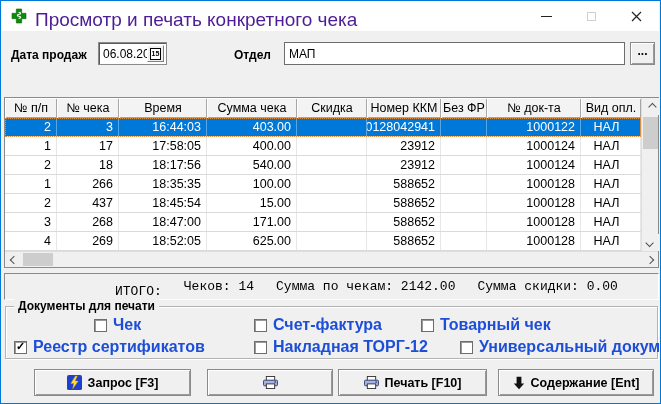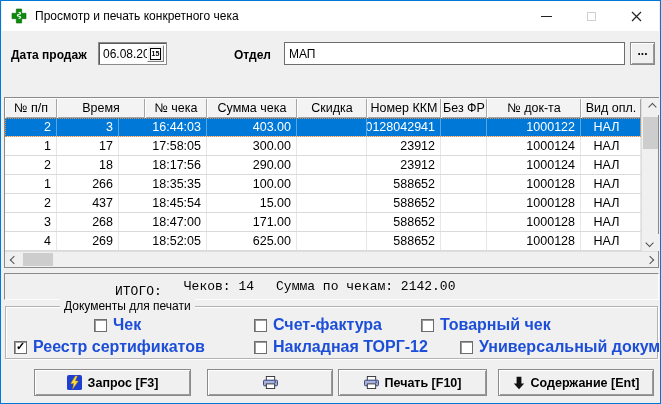--- a/index.html
+++ b/index.html
@@ -2,21 +2,21 @@
 <html><head>
 <meta charset="utf-8">
 <style>
   * { margin:0; padding:0; box-sizing:border-box; }
   html,body { width:661px; height:404px; background:#d0d0d0; font-family:"Liberation Sans",sans-serif; }
   .window { position:relative; width:661px; height:404px; background:#f0f0f0; border:1px solid #0078d7; overflow:hidden; }
 
   
   .titlebar { position:absolute; left:1px; top:0; right:1px; height:30px; background:#ffffff; }
   .app-icon { position:absolute; left:9px; top:7px; width:16px; height:16px; }
-  .title-text { position:absolute; left:33px; top:8px; font-size:12px; color:#000000; white-space:nowrap; }
+  .title-text { position:absolute; left:33px; top:8px; font-size:19px; color:#4c1d95; white-space:nowrap; }
   .winbtn { position:absolute; top:0; width:45px; height:30px; display:flex; align-items:center; justify-content:center; }
   .btn-min { right:90px; } .btn-max { right:45px; } .btn-close { right:0; }
   .dash { width:11px; height:1px; background:#222; }
   .maxsq { width:9px; height:9px; border:1px solid #cfcfcf; }
 
   
   .lbl { position:absolute; font-size:12px; font-weight:700; color:#000; white-space:nowrap; }
   .date-field { position:absolute; left:97px; top:41px; width:69px; height:23px; background:#fff;
     border:1px solid #8a8a8a; box-shadow:inset 1px 1px 0 #5a5a5a, inset -1px -1px 0 #fdfdfd; }
   .date-field input { position:absolute; left:4px; top:2px; width:44px; height:17px; border:none; outline:none;
@@ -67,21 +67,21 @@
   .summary { position:absolute; left:3px; top:272px; width:655px; height:27px; background:#f0f0f0;
     border:1px solid #8a8a8a; border-bottom-color:#fdfdfd; border-right-color:#fdfdfd;
     font-family:"Liberation Mono",monospace; font-size:13px; color:#000; display:flex; align-items:center; white-space:nowrap; }
   .summary span { margin-right:22px; }
   .summary .s0 { margin-left:110px;margin-top:10px; }
 
   
   .groupbox { position:absolute; left:4px; top:305px; width:653px; height:53px;
     border:1px solid #b3b3b3; box-shadow:1px 1px 0 #ffffff, inset 1px 1px 0 #ffffff; }
   .group-title { position:absolute; left:8px; top:-8px; background:#f0f0f0; padding:0 4px;
-    font-size:12px; font-weight:400; color:#000; white-space:nowrap;margin-left:46px; }
+    font-size:12px; font-weight:700; color:#000; white-space:nowrap; }
   .cb { position:absolute; display:flex; align-items:center; height:14px; }
   .cb-box { width:13px; height:13px; background:#fff; border:1px solid #6d6d6d;
     box-shadow:inset 1px 1px 0 #9a9a9a; display:flex; align-items:center; justify-content:center; }
   .cb-mark { display:none; font-size:11px; font-weight:700; color:#000; line-height:11px; margin-top:-1px; }
   .cb-box.checked .cb-mark { display:block; }
   .cb-label { margin-left:6px; font-size:16px; font-weight:700; color:#1d4ed8; white-space:nowrap; }
 
   
   .pushbtn { position:absolute; top:368px; height:27px; background:#f0f0f0; border:1px solid #8a8a8a;
     box-shadow:inset 1px 1px 0 #ffffff, inset -1px -1px 0 #9a9a9a;
@@ -127,22 +127,22 @@
   <span class="lbl" style="left:233px; top:47px;">Отдел</span>
   <div class="dept-field">
     <input value="МАП" style="">
   </div>
   <div class="browse-btn">...</div>
 
   <div class="grid">
     <div class="grid-left">
       <div class="hrow">
         <div class="hcell w0">№ п/п</div>
+        <div class="hcell w1">№ чека</div>
         <div class="hcell w2">Время</div>
-        <div class="hcell w1">№ чека</div>
         <div class="hcell w3">Сумма чека</div>
         <div class="hcell w4">Скидка</div>
         <div class="hcell w5">Номер ККМ</div>
         <div class="hcell w6">Без ФР</div>
         <div class="hcell w7">№ док-та</div>
         <div class="hcell w8">Вид опл.</div>
       </div>
 
       <div class="row selected">
         <div class="c w0">2</div>
@@ -152,32 +152,32 @@
         <div class="c w4"></div>
         <div class="c w5">0128042941</div>
         <div class="c w6"></div>
         <div class="c w7">1000122</div>
         <div class="c w8 center">НАЛ</div>
       </div>
       <div class="row">
         <div class="c w0">1</div>
         <div class="c w1">17</div>
         <div class="c w2">17:58:05</div>
-        <div class="c w3">300.00</div>
+        <div class="c w3">400.00</div>
         <div class="c w4"></div>
         <div class="c w5">23912</div>
         <div class="c w6"></div>
         <div class="c w7">1000124</div>
         <div class="c w8 center">НАЛ</div>
       </div>
       <div class="row">
         <div class="c w0">2</div>
         <div class="c w1">18</div>
         <div class="c w2">18:17:56</div>
-        <div class="c w3">290.00</div>
+        <div class="c w3">540.00</div>
         <div class="c w4"></div>
         <div class="c w5">23912</div>
         <div class="c w6"></div>
         <div class="c w7">1000124</div>
         <div class="c w8 center">НАЛ</div>
       </div>
       <div class="row">
         <div class="c w0">1</div>
         <div class="c w1">266</div>
         <div class="c w2">18:35:35</div>
@@ -240,20 +240,21 @@
       <div class="sb-btn h-rt">
           <span class="chev right"></span>
         </div>
     </div>
   </div>
 
   <div class="summary">
     <span class="s0">ИТОГО:</span>
     <span>Чеков: 14</span>
     <span>Сумма по чекам: 2142.00</span>
+    <span>Сумма скидки: 0.00</span>
   </div>
 
   <div class="groupbox">
     <span class="group-title">Документы для печати</span>
 
     <div class="cb" style="left:88px; top:11px;">
       <span class="cb-box"></span>
       <span class="cb-label">Чек</span>
     </div>
     <div class="cb" style="left:248px; top:11px;">

